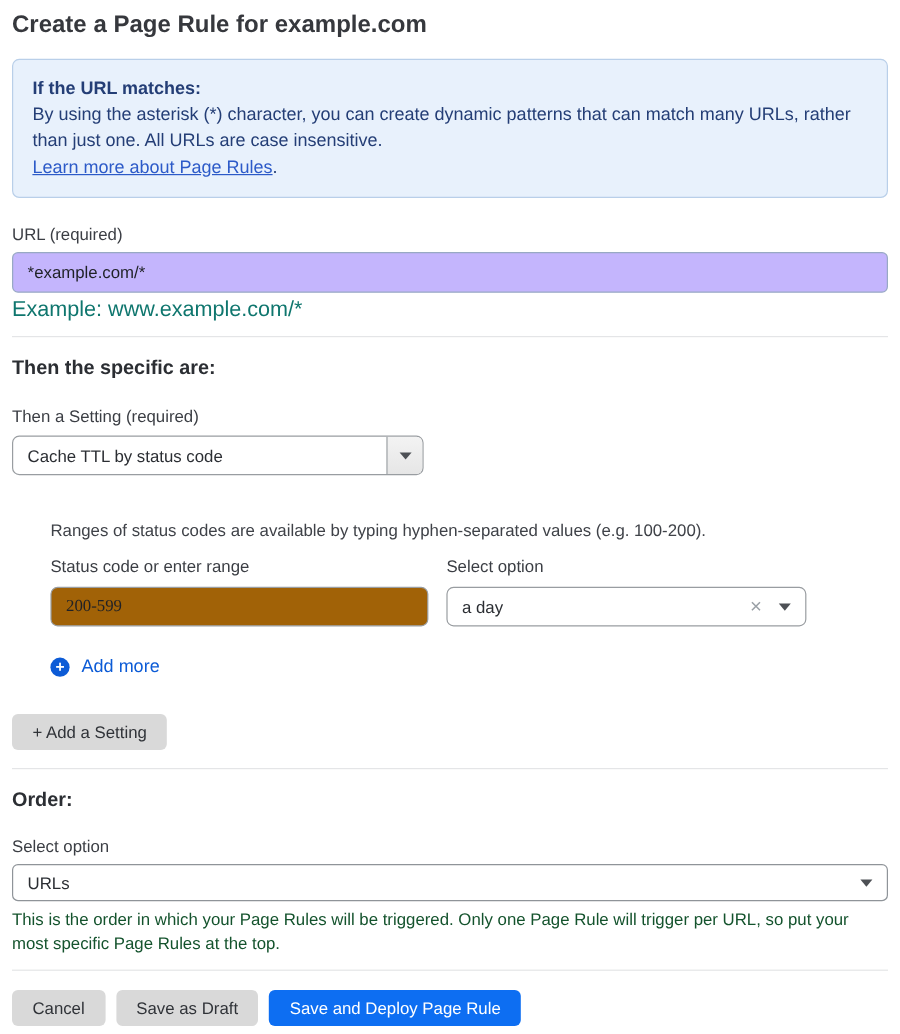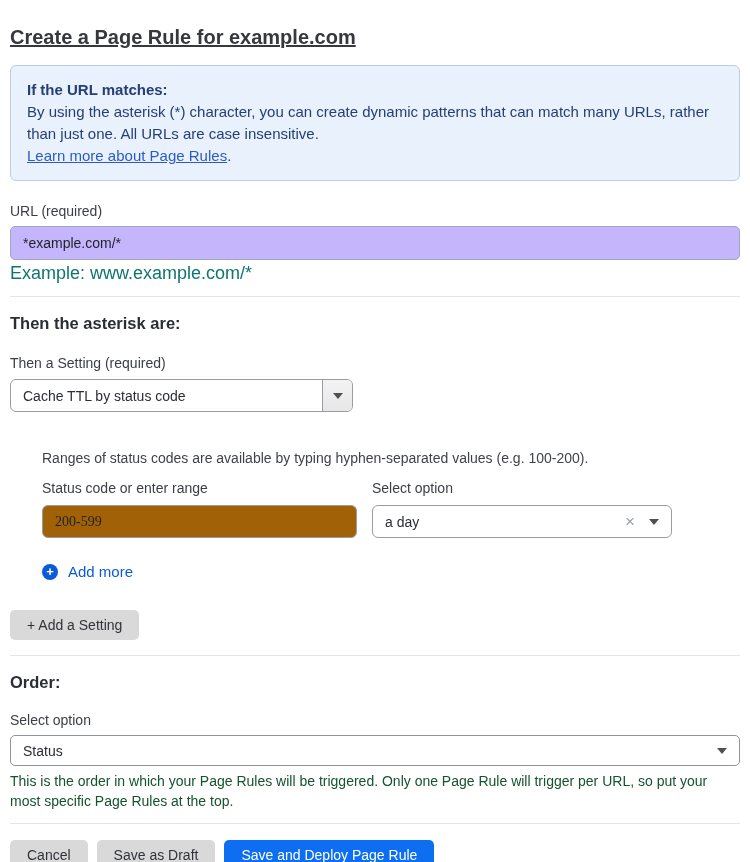--- a/index.html
+++ b/index.html
@@ -5,22 +5,22 @@
   * { margin: 0; padding: 0; box-sizing: border-box; }
   html, body { background: #ffffff; }
   body {
     width: 750px; height: 862px; overflow: hidden;
     font-family: "Liberation Sans", sans-serif;
     color: #303338;
   }
   .page { padding: 0 10px; }
 
   .page-title {
-    margin-top: 24px;
-    font-size: 20px; line-height: 26px; font-weight: bold; color: #36383d; text-decoration: underline;
+    margin-top: 8px;
+    font-size: 20px; line-height: 26px; font-weight: bold; color: #36383d;
   }
 
   
   .info-box {
     margin-top: 15px;
     background: #e8f1fc;
     border: 1px solid #b9cfe9;
     border-radius: 6px;
     padding: 13px 16px;
     color: #243e76;
@@ -178,21 +178,21 @@
     <div class="info-body">By using the asterisk (*) character, you can create dynamic patterns that can match many URLs, rather than just one. All URLs are case insensitive.</div>
     <div class="info-link-row"><a class="info-link">Learn more about Page Rules</a><span class="info-link-suffix">.</span></div>
   </div>
 
   <label class="field-label url-label">URL (required)</label>
   <input class="url-input" type="text" value="*example.com/*" style="">
   <div class="helper-text url-helper">Example: www.example.com/*</div>
 
   <hr class="divider">
 
-  <h2 class="section-heading">Then the asterisk are:</h2>
+  <h2 class="section-heading">Then the specific are:</h2>
 
   <label class="field-label pick-label">Then a Setting (required)</label>
   <div class="select setting-select">
     <span class="select-value">Cache TTL by status code</span>
     <span class="select-arrow-box">
         <span class="caret"></span>
       </span>
   </div>
 
   <div class="nested">
@@ -224,21 +224,21 @@
   <div>
     <button class="btn btn-gray add-setting-btn">+ Add a Setting</button>
   </div>
 
   <hr class="divider d2">
 
   <h2 class="section-heading">Order:</h2>
 
   <label class="field-label order-label">Select option</label>
   <div class="select order-select">
-    <span class="select-value">Status</span>
+    <span class="select-value">URLs</span>
     <span class="caret"></span>
   </div>
   <p class="order-helper">This is the order in which your Page Rules will be triggered. Only one Page Rule will trigger per URL, so put your most specific Page Rules at the top.</p>
 
   <hr class="divider d3">
 
   <div class="footer-row">
     <button class="btn btn-gray">Cancel</button>
     <button class="btn btn-gray">Save as Draft</button>
     <button class="btn btn-blue">Save and Deploy Page Rule</button>

